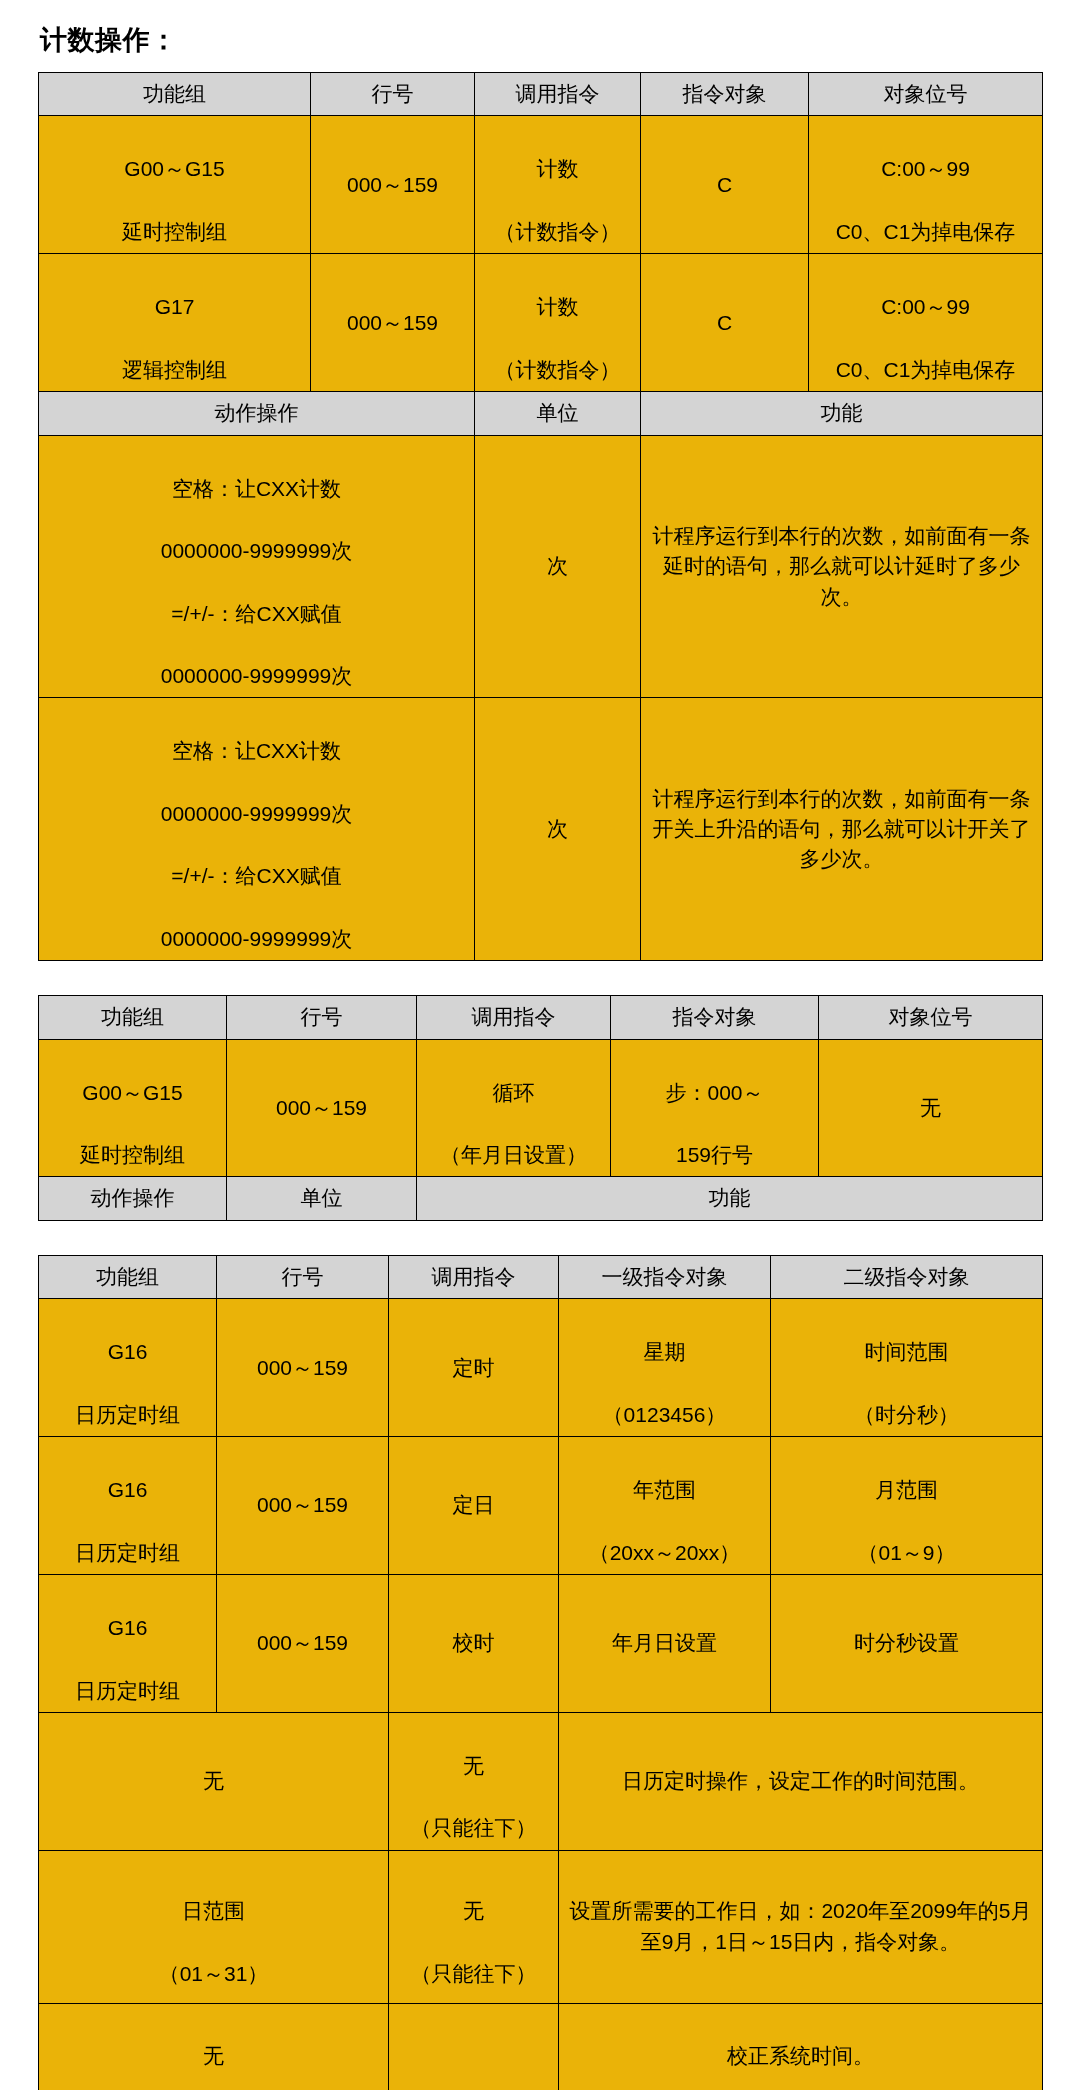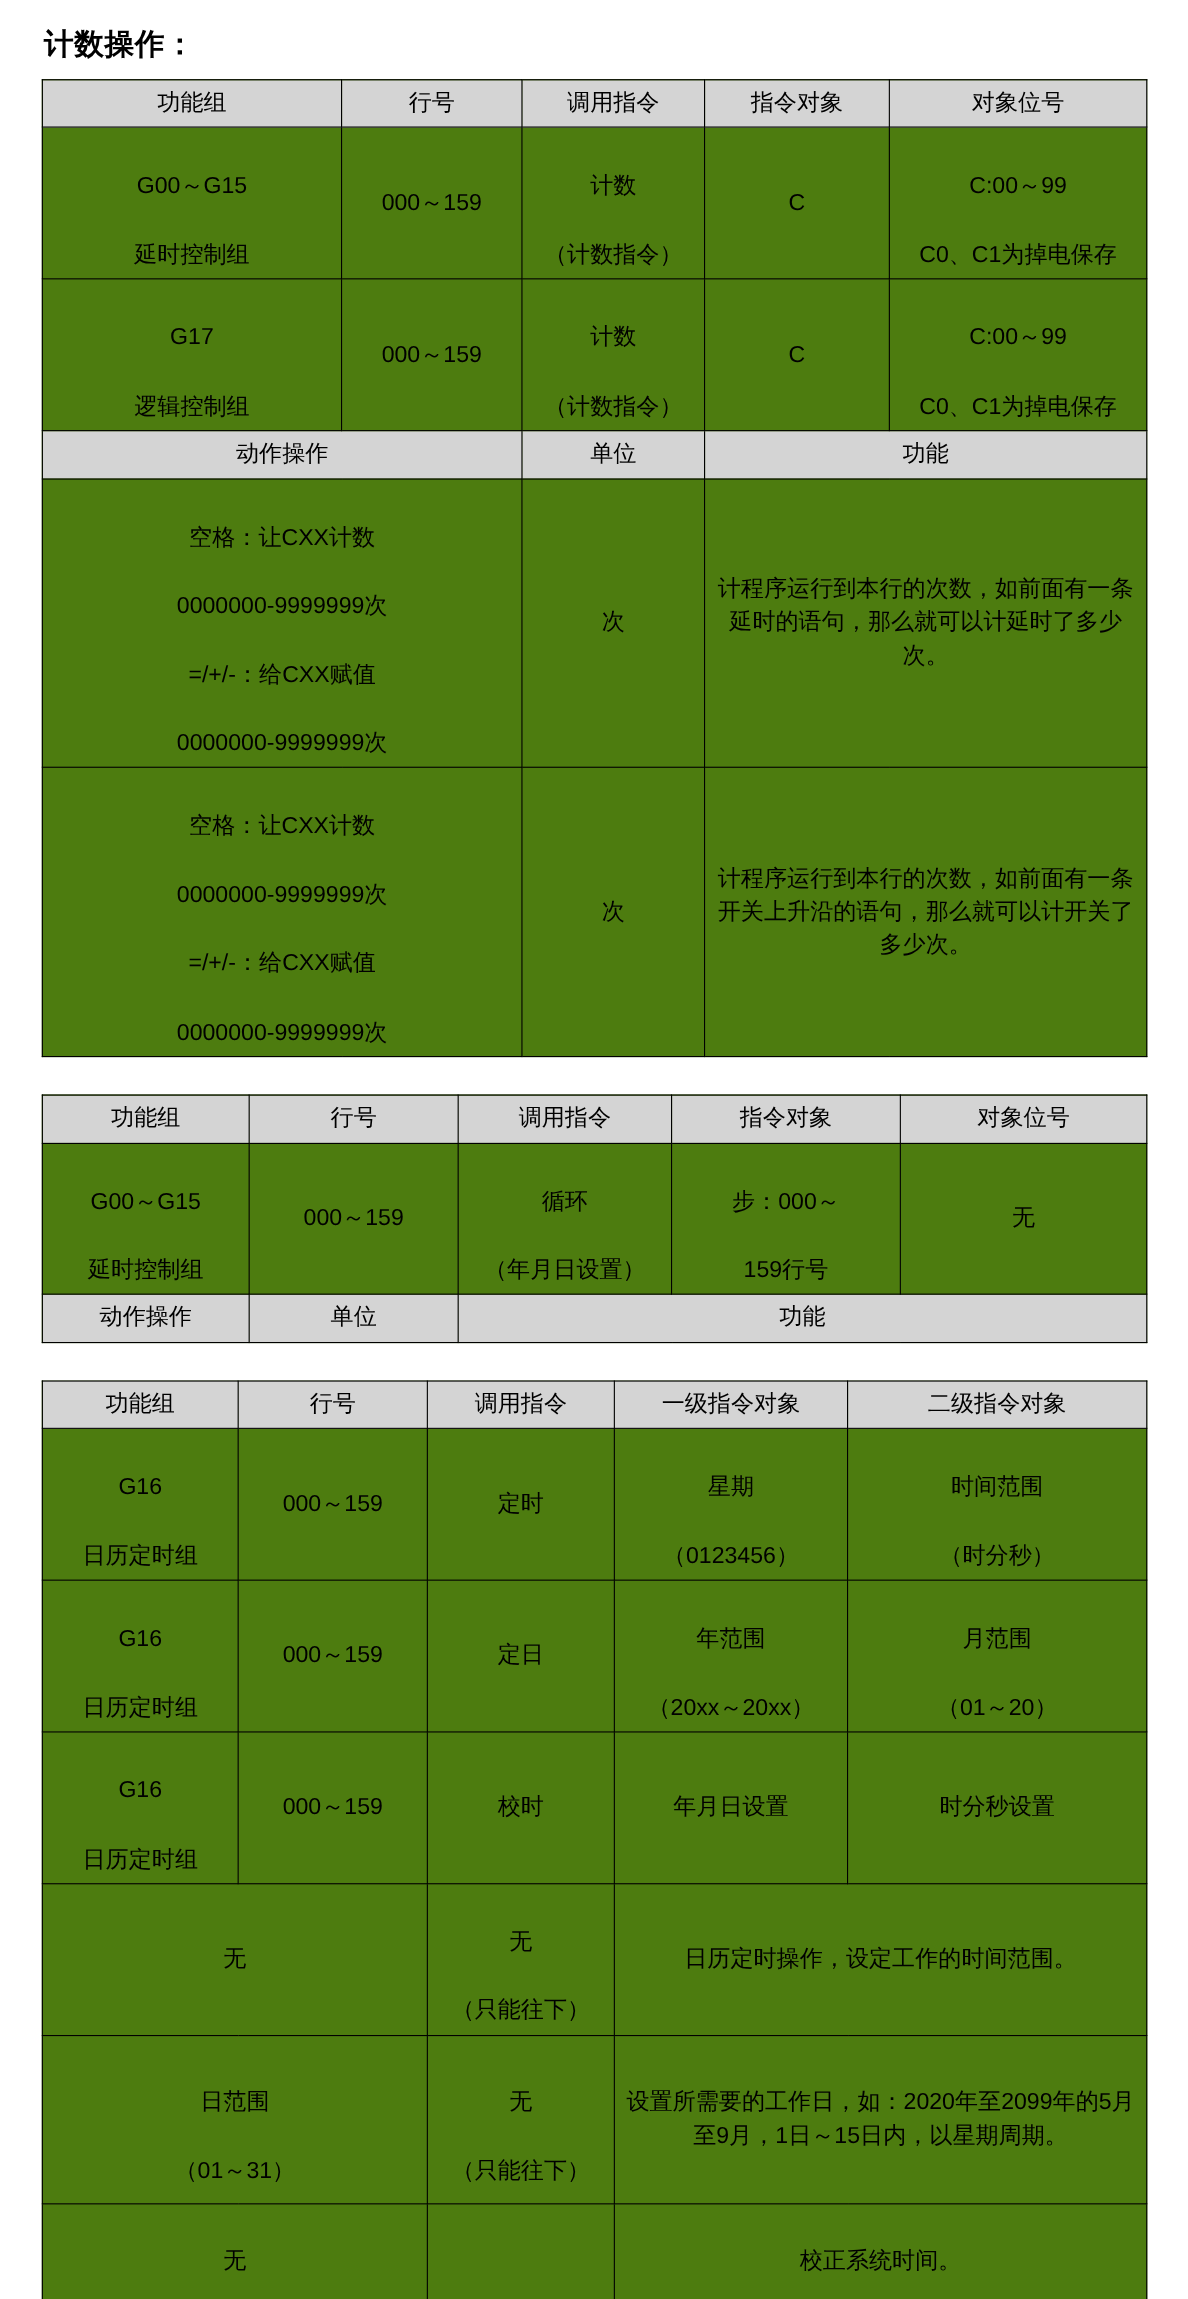--- a/index.html
+++ b/index.html
@@ -26,21 +26,21 @@
   }
   .section {
     margin-bottom: 34px;
   }
   .section:last-child { margin-bottom: 0; }
 
   table.doc {
     border-collapse: collapse;
     width: 1004px;
     table-layout: fixed;
-    background: #4d7c0f;
+    background: #eab308;
   }
   table.doc td, table.doc th {
     border: 1px solid #000000;
     padding: 6px 6px;
     text-align: center;
     vertical-align: middle;
     font-size: 21px;
     font-weight: normal;
     line-height: 1.45;
     word-break: break-word;
@@ -241,21 +241,21 @@
               <span class="ln">日历定时组</span>
             </td>
           <td>000～159</td>
           <td>定日</td>
           <td class="ml">
               <span class="ln">年范围</span>
               <span class="ln">（20xx～20xx）</span>
             </td>
           <td class="ml">
               <span class="ln">月范围</span>
-              <span class="ln">（01～20）</span>
+              <span class="ln">（01～9）</span>
             </td>
         </tr>
         <tr>
           <td class="ml">
               <span class="ln">G16</span>
               <span class="ln">日历定时组</span>
             </td>
           <td>000～159</td>
           <td>校时</td>
           <td>年月日设置</td>
@@ -271,21 +271,21 @@
         </tr>
         <tr>
           <td colspan="2" class="tall-2 ml">
               <span class="ln">日范围</span>
               <span class="ln">（01～31）</span>
             </td>
           <td class="tall-2 ml">
               <span class="ln">无</span>
               <span class="ln">（只能往下）</span>
             </td>
-          <td colspan="2" class="tall-2 cell-pad">设置所需要的工作日，如：2020年至2099年的5月至9月，1日～15日内，以星期周期。</td>
+          <td colspan="2" class="tall-2 cell-pad">设置所需要的工作日，如：2020年至2099年的5月至9月，1日～15日内，指令对象。</td>
         </tr>
         <tr>
           <td colspan="2" class="tall-1">无</td>
           <td class="tall-1"></td>
           <td colspan="2" class="tall-1 cell-pad">校正系统时间。</td>
         </tr>
       </tbody>
     </table>
   </div>
 

